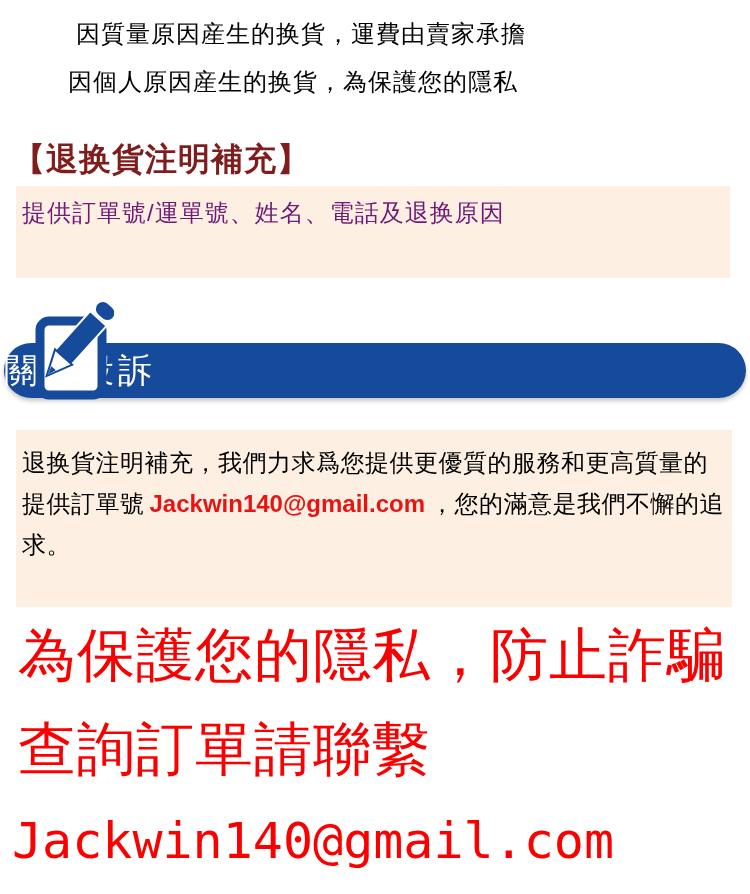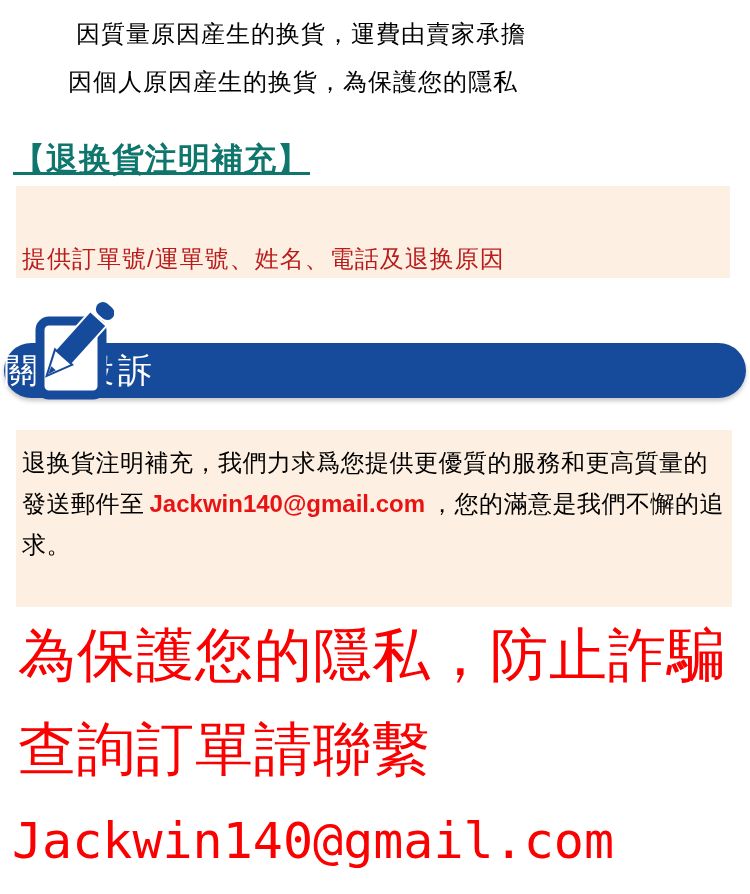--- a/index.html
+++ b/index.html
@@ -4,25 +4,25 @@
 <style>
   * { margin:0; padding:0; box-sizing:border-box; }
   html,body { background:#fff; }
   body { font-family:"Liberation Sans","DejaVu Sans",sans-serif; }
   .canvas { position:relative; width:750px; height:894px; background:#ffffff; overflow:hidden; }
 
   .note-line { position:absolute; left:68px; font-size:24px; line-height:28px; color:#000; letter-spacing:1px; }
   .note-line.n1 { top:20px;margin-left:8px; }
   .note-line.n2 { top:68px; }
 
-  .section-heading { position:absolute; left:13px; top:138px; font-size:32px; font-weight:700; color:#0f766e; letter-spacing:1px;text-decoration:underline; }
+  .section-heading { position:absolute; left:13px; top:138px; font-size:32px; font-weight:700; color:#7f1d1d; letter-spacing:1px; }
 
   .cream-box { position:absolute; left:16px; background:#fdf0e2; }
   .box1 { top:186px; width:714px; height:92px; padding:8px 0 0 6px; }
-  .box1-line { font-size:24px; line-height:37px; color:#b91c1c; letter-spacing:1px;margin-top:46px; }
+  .box1-line { font-size:24px; line-height:37px; color:#701a75; letter-spacing:1px; }
 
   .banner { position:absolute; left:4px; top:343px; width:742px; height:55px; background:#164a9b; border-radius:28px; box-shadow:0 3px 4px rgba(0,0,0,0.22); display:flex; align-items:center; }
   .banner-title { color:#ffffff; font-size:34px; font-weight:500; letter-spacing:4px; }
 
   .banner-icon { position:absolute; left:32px; top:302px; width:82px; height:98px; }
 
   .box2 { top:430px; width:716px; height:177px; padding:12px 0 0 6px; }
   .para-line { font-size:24px; line-height:41px; color:#000; letter-spacing:0.5px; }
   .email-inline { color:#e81414; font-weight:700; letter-spacing:0; margin:0 5px; font-family:"Liberation Sans",sans-serif; }
 
@@ -56,20 +56,20 @@
         <rect x="-10" y="-46" width="20" height="14" rx="7" fill="#164a9b" stroke="#ffffff" stroke-width="4" paint-order="stroke"></rect>
         <rect x="-10" y="-28" width="20" height="52" fill="#164a9b" stroke="#ffffff" stroke-width="4" paint-order="stroke"></rect>
         <path d="M -10 24 L 10 24 L 0 46 Z" fill="#ffffff" stroke="#164a9b" stroke-width="4" paint-order="stroke"></path>
         <path d="M -3 38 L 3 38 L 0 46 Z" fill="#164a9b"></path>
       </g>
     </svg>
   </div>
 
   <div class="cream-box box2">
     <div class="para-line">退换貨注明補充，我們力求爲您提供更優質的服務和更高質量的</div>
-    <div class="para-line"><span>發送郵件至</span><span class="email-inline">Jackwin140@gmail.com</span><span>，您的滿意是我們不懈的追求。</span></div>
+    <div class="para-line"><span>提供訂單號</span><span class="email-inline">Jackwin140@gmail.com</span><span>，您的滿意是我們不懈的追求。</span></div>
   </div>
 
   <div class="red-line red1">為保護您的隱私，防止詐騙</div>
   <div class="red-line red2">查詢訂單請聯繫</div>
   <div class="red-email">Jackwin140@gmail.com</div>
 
 </div>
 
 </body></html>

